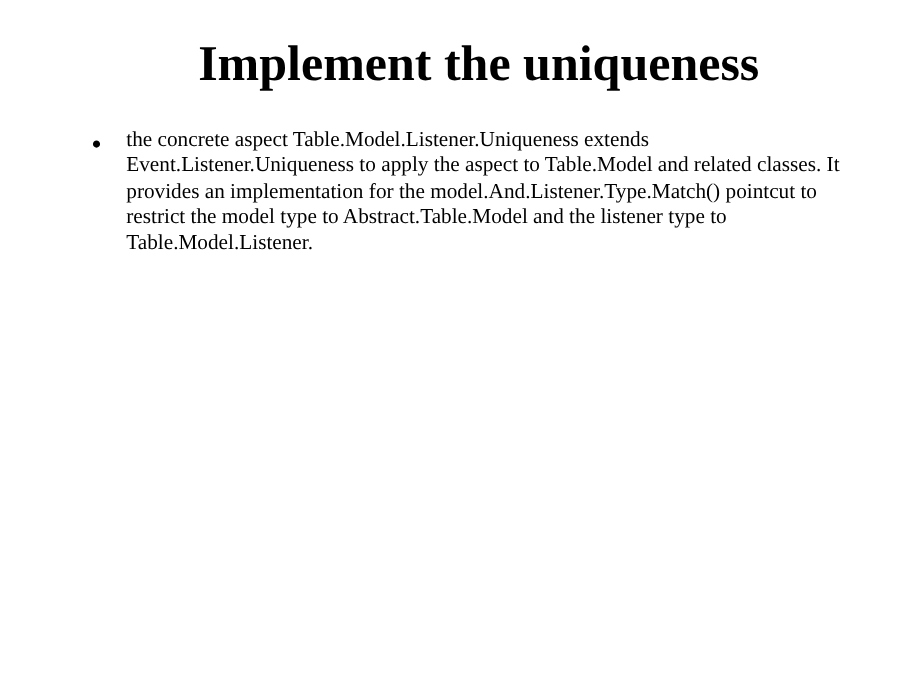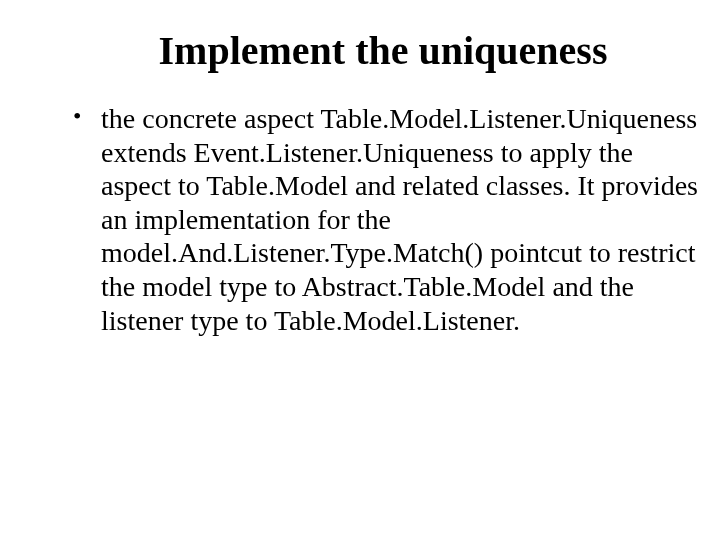--- a/index.html
+++ b/index.html
@@ -19,21 +19,21 @@
     margin-left: 23px;
   }
   .title {
     text-align: center;
     font-size: 40px;
     font-weight: bold;
     line-height: 1.15;
     margin: 0 0 28px 0;
   }
   .body {
-    font-size: 28px;
+    font-size: 17px;
     line-height: 1.2;
   }
   ul.bullets {
     list-style: none;
     margin: 0;
     padding: 0 0 0 10px;
   }
   ul.bullets > li {
     position: relative;
     padding-left: 28px;

